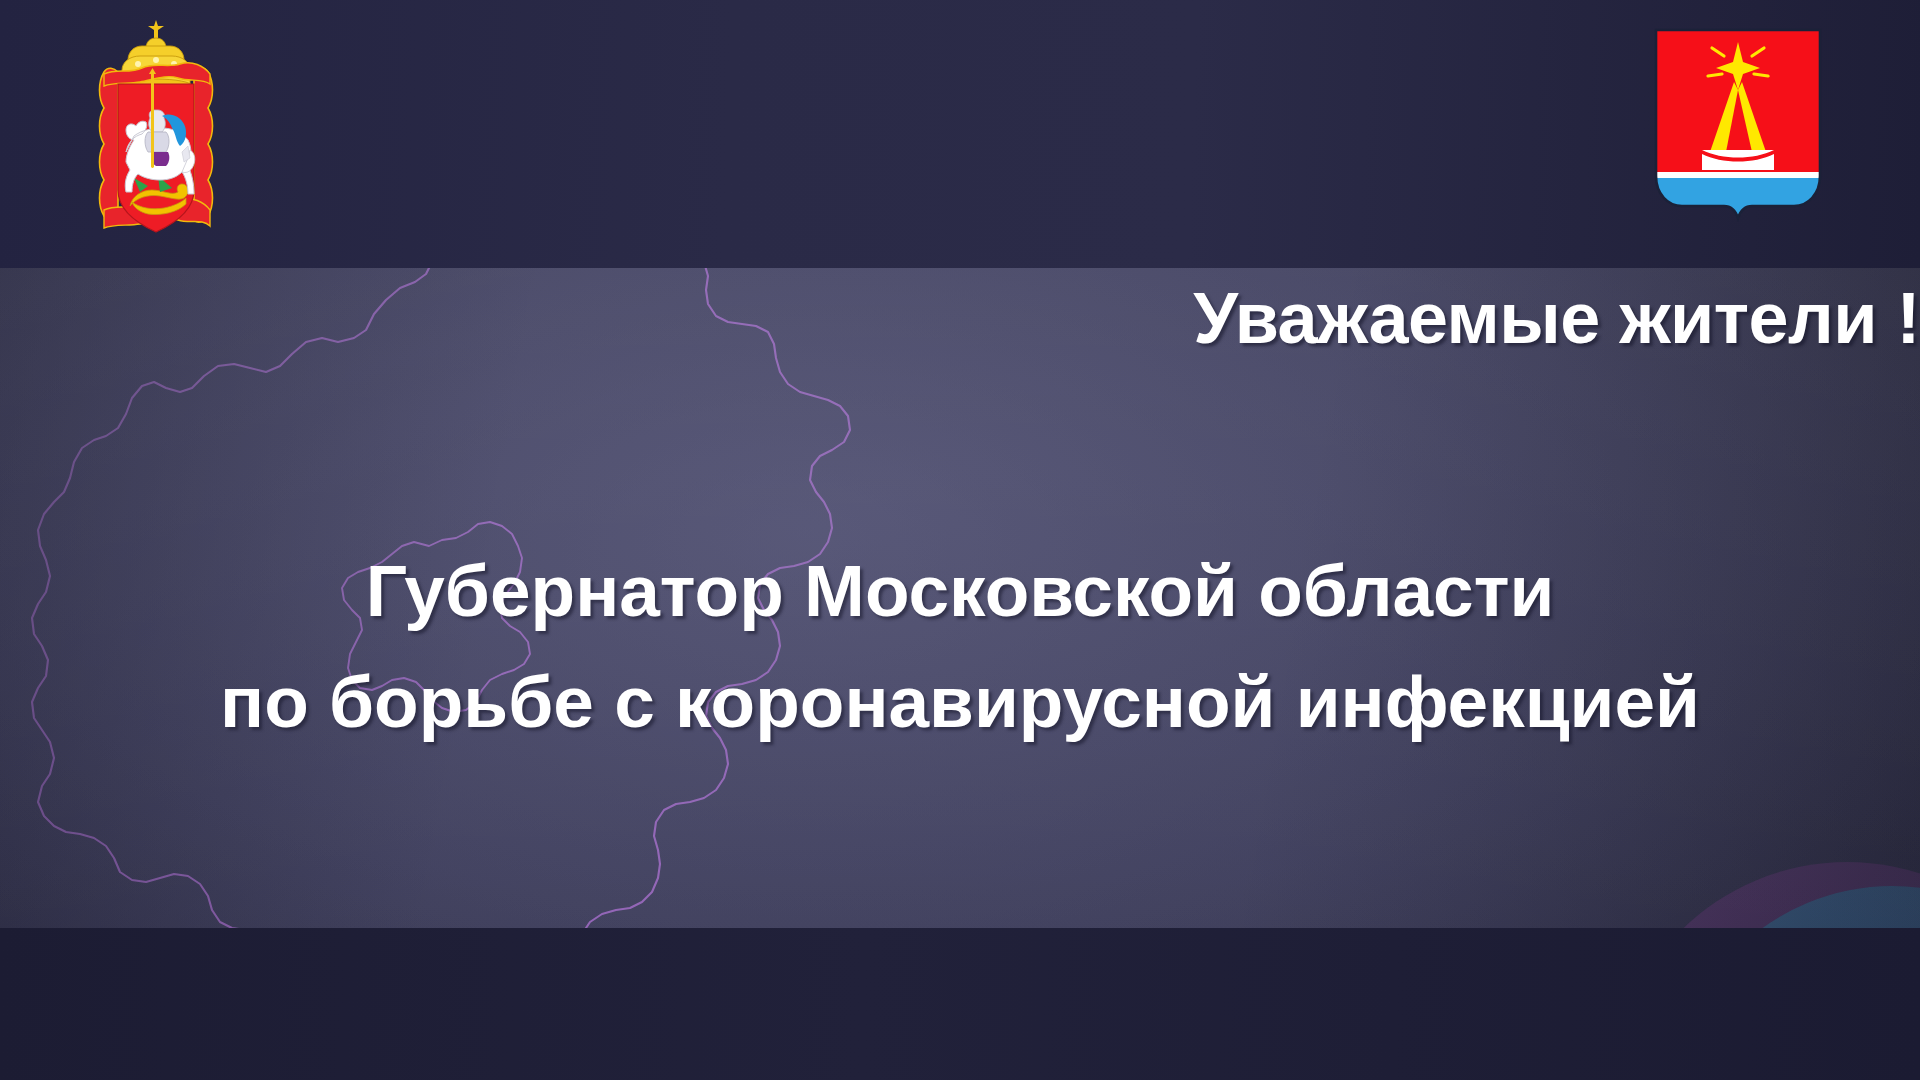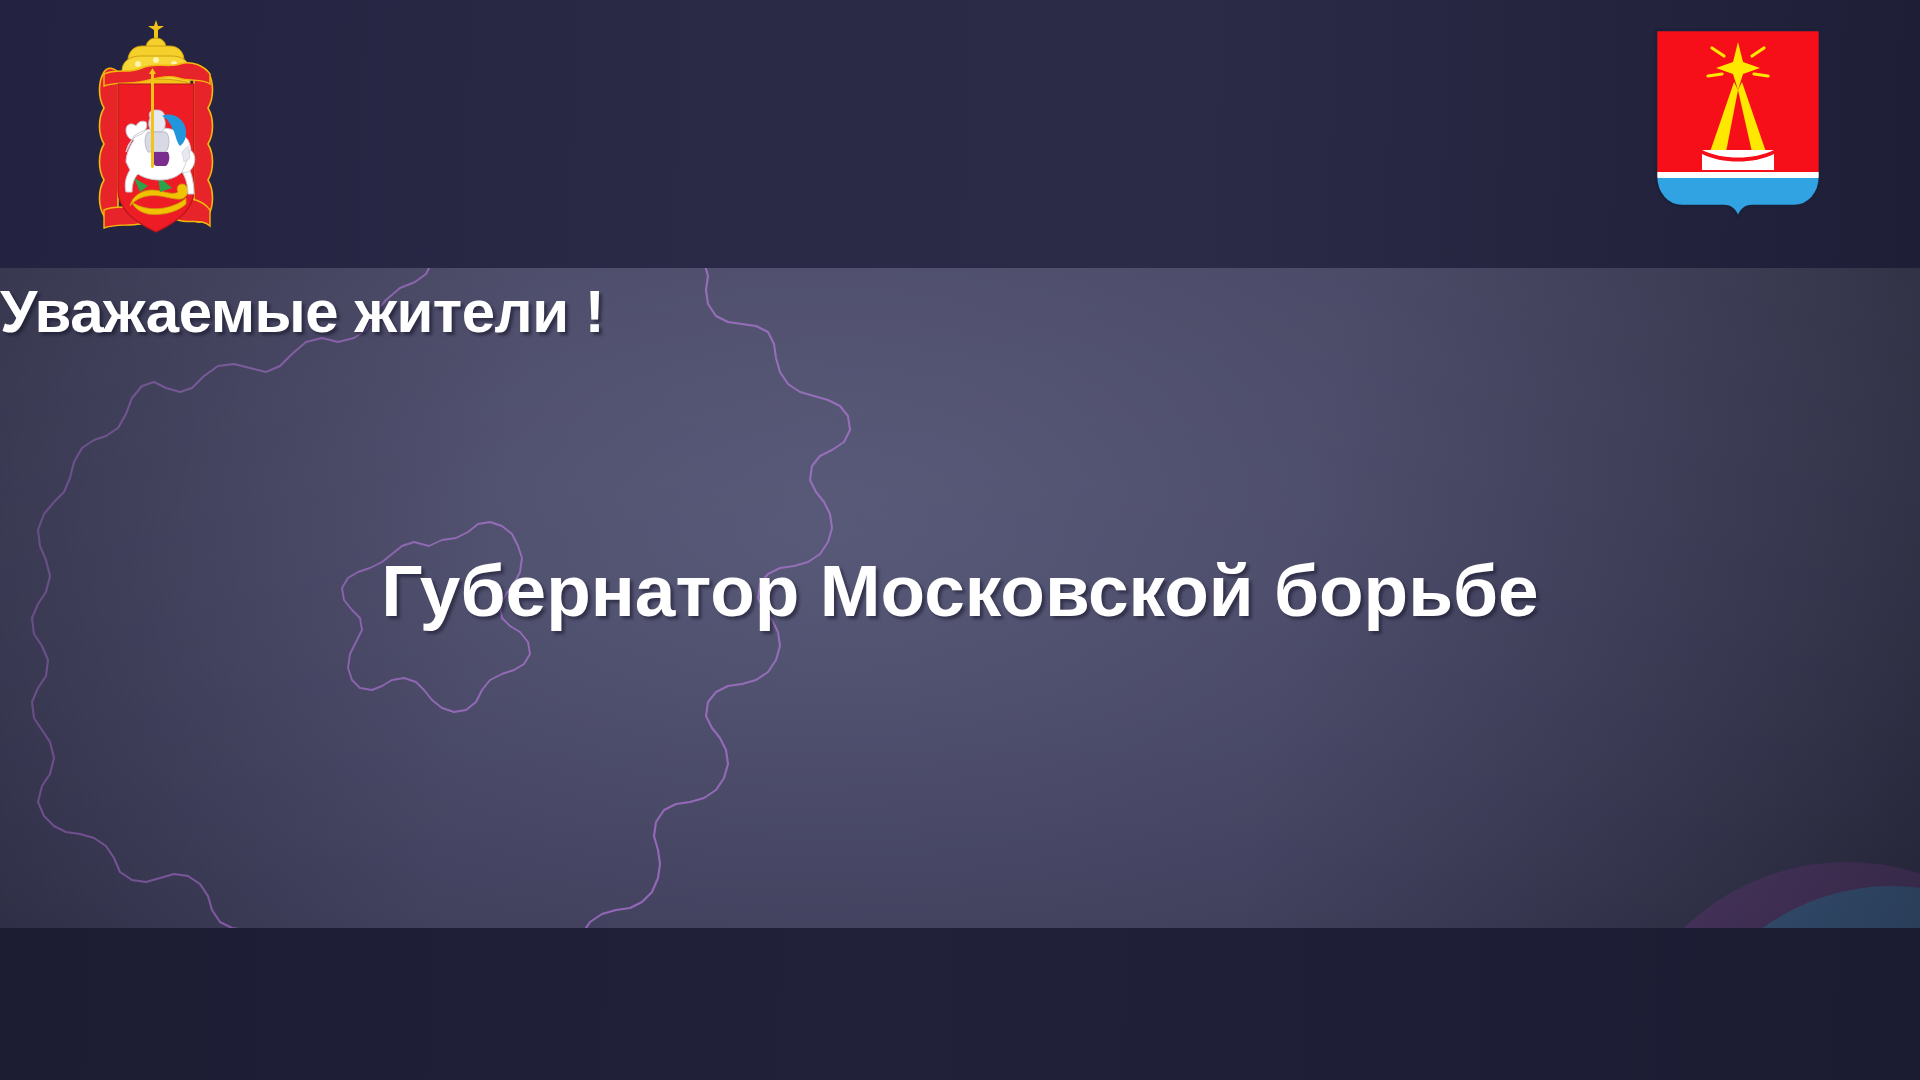--- a/index.html
+++ b/index.html
@@ -117,24 +117,24 @@
     height: 660px;
     display: flex;
     flex-direction: column;
     z-index: 6;
   }
   .headline {
     position: absolute;
     left: 0;
     top: 0px;
     width: 1920px;
-    text-align: left;
+    text-align: right;
     color: #ffffff;
     font-weight: bold;
-    font-size: 60px;
+    font-size: 72px;
     line-height: 1.0;
     letter-spacing: -0.5px;
     padding-top: 14px;
     text-shadow: 3px 3px 3px rgba(20,20,40,0.55);
   }
   .body-lines {
     position: absolute;
     left: 0;
     top: 268px;
     width: 1920px;
@@ -281,17 +281,18 @@
       </g>
       <path d="M8 6 L172 6 L172 152 C172 170 160 182 146 182 L104 182
                C96 182 92 188 90 194 C88 188 84 182 76 182 L34 182
                C20 182 8 170 8 152 Z" fill="none" stroke="#1b2138" stroke-width="2.6"></path>
     </svg>
   </div>
 
   <div class="content">
     <div class="headline">Уважаемые жители !</div>
     <div class="body-lines">
-      <span class="line">Губернатор Московской борьбе</span>
+      <span class="line">Губернатор Московской области</span>
+      <span class="line">по борьбе с коронавирусной инфекцией</span>
     </div>
   </div>
 
 </div>
 
 </body></html>

